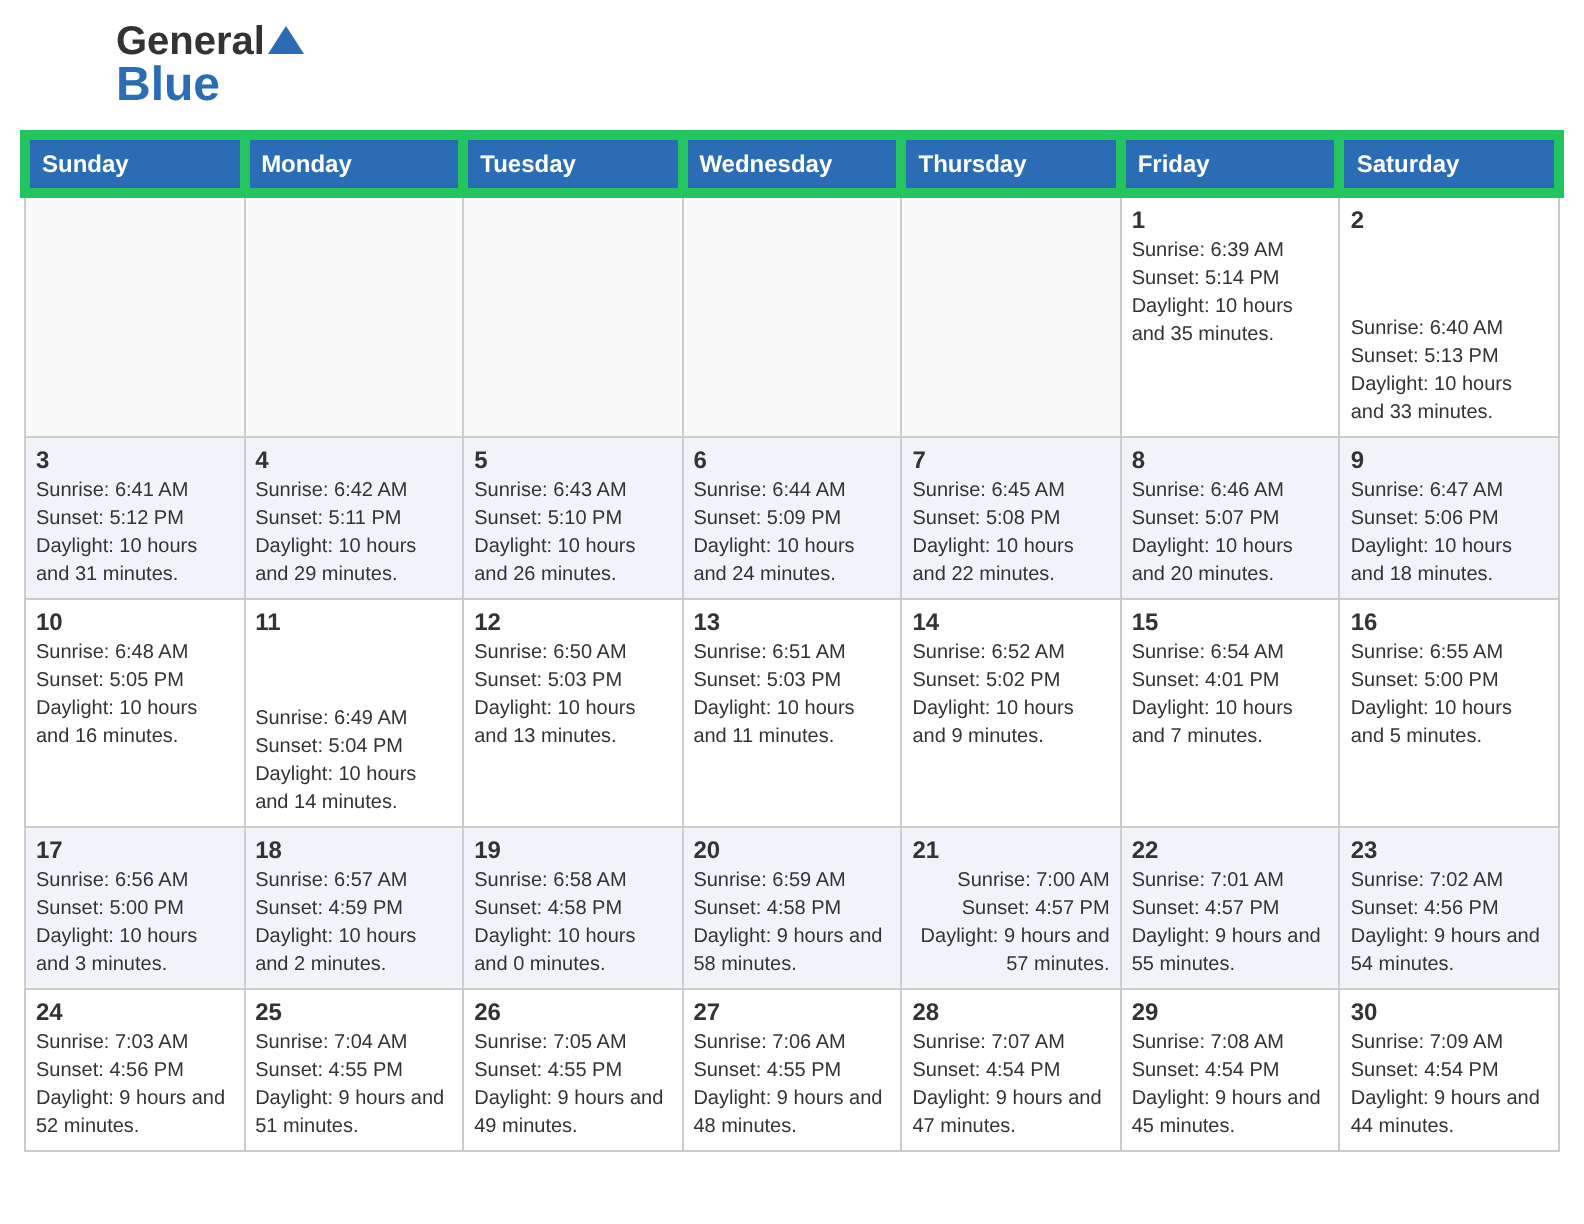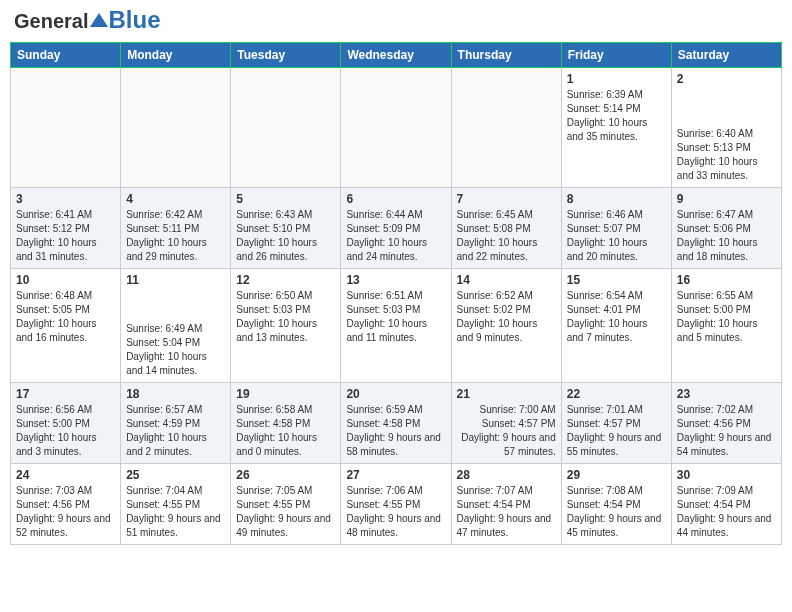--- a/index.html
+++ b/index.html
@@ -12,22 +12,23 @@
     }
     .header {
       display: flex;
       justify-content: space-between;
       align-items: flex-start;
       margin-bottom: 8px;
       padding: 0 4px;
     }
     .logo {
       display: flex;
-      flex-direction: row;
+      flex-direction: column;
       align-items: flex-start;
+      margin-left: 44px;
     }
     .logo-general {
       font-size: 20px;
       font-weight: bold;
       color: #333;
     }
     .logo-blue {
       font-size: 24px;
       font-weight: bold;
       color: #2a6db5;
@@ -53,21 +54,21 @@
       border-collapse: collapse;
       border: 1px solid #ccc;
     }
     .calendar th {
       background: #2a6db5;
       color: #fff;
       font-size: 12px;
       font-weight: bold;
       padding: 5px 6px;
       text-align: left;
-      border: 1px solid #22c55e;
+      border: 5px solid #22c55e;
     }
     .calendar td {
       width: 14.28%;
       vertical-align: top;
       padding: 4px 5px;
       border: 1px solid #ccc;
       font-size: 10px;
       color: #333;
       min-height: 80px;
       background: #fff;

